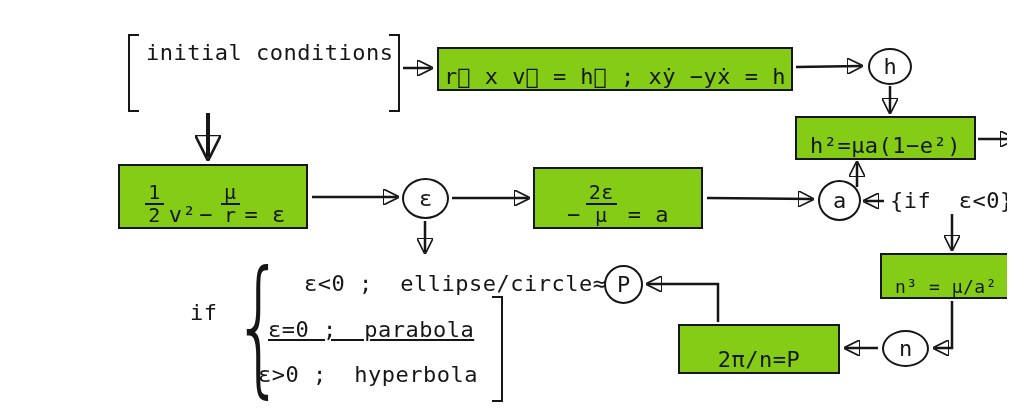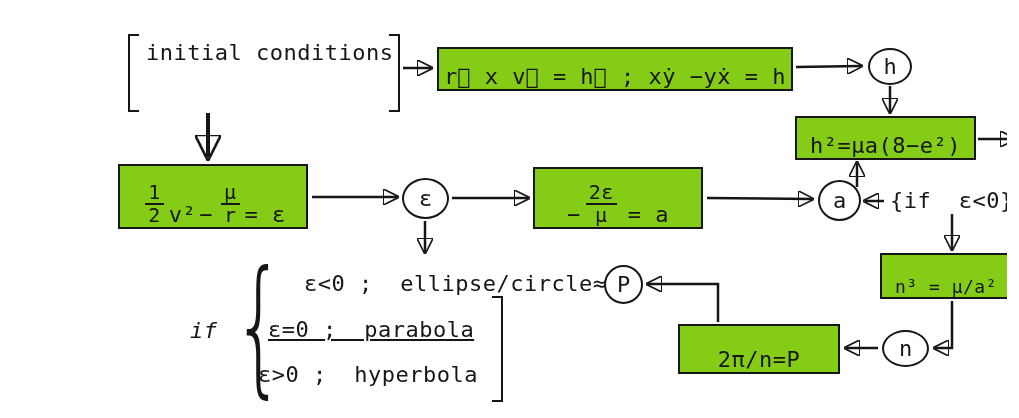--- a/index.html
+++ b/index.html
@@ -67,21 +67,21 @@
 
   <div class="box" style="left:437px; top:47px; width:356px; height:44px;">
     <span>r⃗ x v⃗ = h⃗ ; xẏ −yẋ = h</span>
   </div>
 
   <div class="node" style="left:868px; top:48px; width:44px; height:37px;">
     <span>h</span>
   </div>
 
   <div class="box" style="left:795px; top:116px; width:181px; height:44px;">
-    <span>h²=μa(8−e²)</span>
+    <span>h²=μa(1−e²)</span>
   </div>
 
   <div class="box" style="left:118px; top:164px; width:190px; height:65px;">
     <span class="frac">
       <span class="num">1</span>
       <span class="den">2</span>
     </span><span>v²</span>
     <span style="margin:0 3px;">−</span>
     <span class="frac">
       <span class="num">μ</span>
@@ -118,21 +118,21 @@
   </div>
 
   <div class="box" style="left:678px; top:324px; width:162px; height:50px;">
     <span>2π/n=P</span>
   </div>
 
   <div class="node" style="left:604px; top:265px; width:39px; height:39px;">
     <span>P</span>
   </div>
 
-  <div class="txt" style="left:190px; top:318px;font-style:italic;">if</div>
+  <div class="txt" style="left:190px; top:300px;">if</div>
   <div style="position:absolute; left:233px; top:250px; font-size:148px; line-height:152px;
               font-family:'DejaVu Sans',sans-serif; transform:scaleX(0.55); transform-origin:left center;
               font-weight:300; color:#161616;">{</div>
   <div class="txt" style="left:268px; top:271px;margin-left:36px;">ε&lt;0 ;  ellipse/circle≈</div>
   <div class="txt" style="left:268px; top:317px;text-decoration:underline;">ε=0 ;  parabola</div>
   <div class="txt" style="left:258px; top:362px;">ε&gt;0 ;  hyperbola</div>
   <div style="position:absolute; left:492px; top:296px; width:11px; height:106px;
               border:2.5px solid #161616; border-left:none;"></div>
 
 </div>

